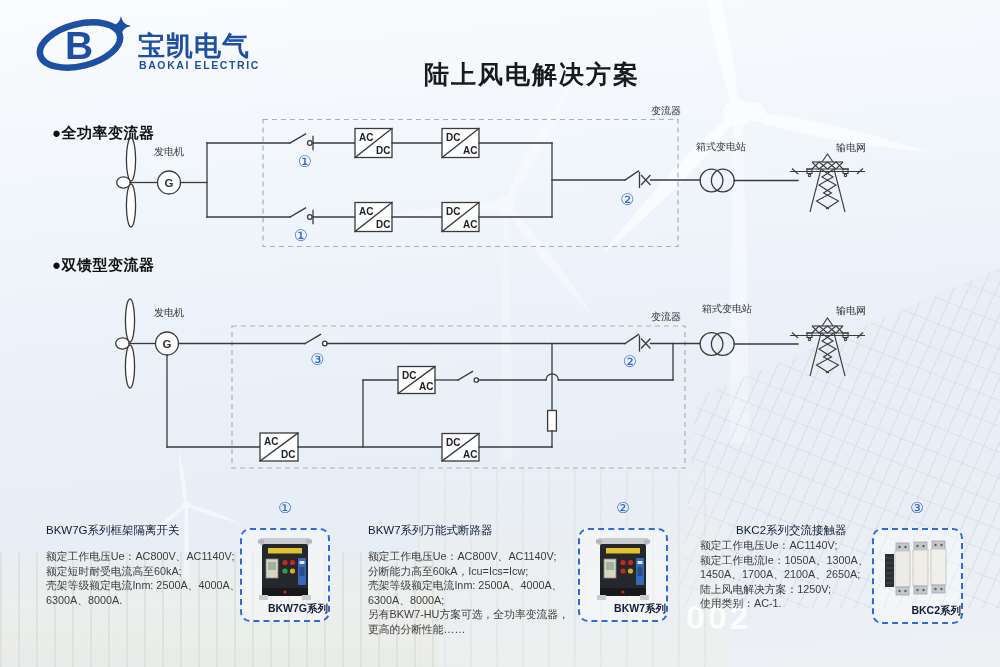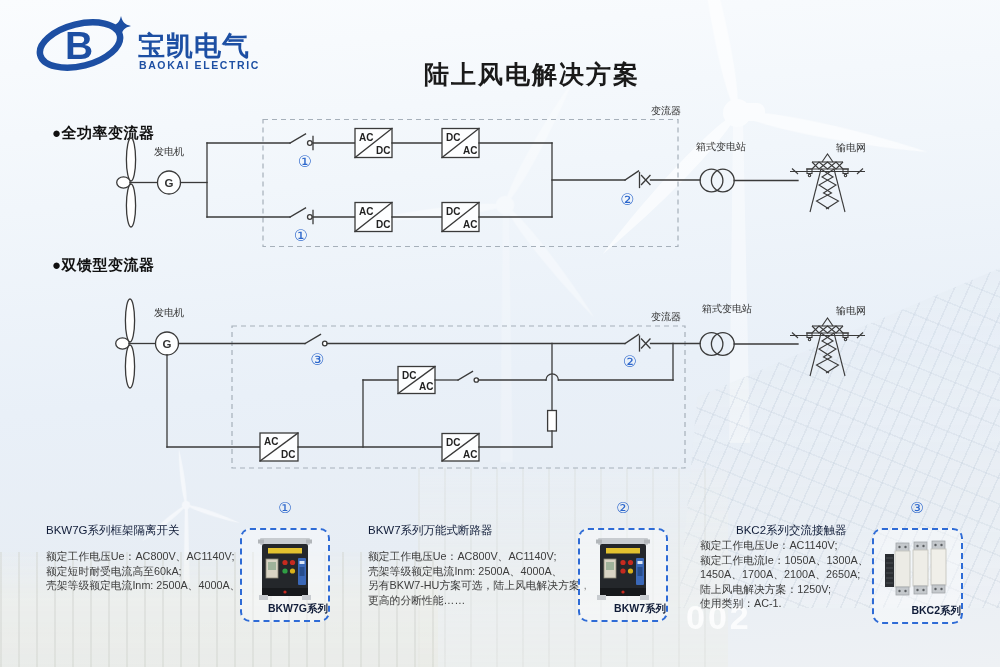--- a/index.html
+++ b/index.html
@@ -311,20 +311,21 @@
       <line x1="552" y1="431" x2="552" y2="447" class="ck"></line>
     </g>
   </svg>
 
   <div>
     <div class="prod-title" style="left:46px;">BKW7G系列框架隔离开关</div>
     <div class="prod-body" style="left:46px;top:549px;">
       <div>额定工作电压Ue：AC800V、AC1140V;</div>
       <div>额定短时耐受电流高至60kA;</div>
       <div>壳架等级额定电流Inm: 2500A、4000A、</div>
+      <div>6300A、8000A.</div>
     </div>
     <div class="prod-num" style="left:240px;">①</div>
     <div class="prod-box" style="left:240px;">
       <svg class="prod-img" width="54" height="64" viewBox="0 0 54 64">
         <rect x="2" y="0" width="50" height="7" rx="1" fill="#c8ccd0"></rect>
         <rect x="0" y="1.5" width="6" height="4" fill="#b2b6ba"></rect>
         <rect x="48" y="1.5" width="6" height="4" fill="#b2b6ba"></rect>
         <rect x="4" y="6" width="46" height="48" rx="2" fill="#24272b"></rect>
         <rect x="10" y="10" width="34" height="5.5" fill="#e3c22f"></rect>
         <rect x="8" y="21" width="12" height="19" fill="#d9d4c4" stroke="#8c8878" stroke-width="0.8"></rect>
@@ -342,22 +343,24 @@
         <rect x="44" y="57" width="9" height="5" fill="#c8ccd0"></rect>
       </svg>
       <div class="prod-img-label">BKW7G系列</div>
     </div>
   </div>
 
   <div>
     <div class="prod-title" style="left:368px;">BKW7系列万能式断路器</div>
     <div class="prod-body" style="left:368px;top:549px;">
       <div>额定工作电压Ue：AC800V、AC1140V;</div>
+      <div>分断能力高至60kA，Icu=Ics=Icw;</div>
       <div>壳架等级额定电流Inm: 2500A、4000A、</div>
-      <div>另有BKW7-HU方案可选，陆上风电解决方案，</div>
+      <div>6300A、8000A;</div>
+      <div>另有BKW7-HU方案可选，全功率变流器，</div>
       <div>更高的分断性能……</div>
     </div>
     <div class="prod-num" style="left:578px;">②</div>
     <div class="prod-box" style="left:578px;">
       <svg class="prod-img" width="54" height="64" viewBox="0 0 54 64">
         <rect x="2" y="0" width="50" height="7" rx="1" fill="#c8ccd0"></rect>
         <rect x="0" y="1.5" width="6" height="4" fill="#b2b6ba"></rect>
         <rect x="48" y="1.5" width="6" height="4" fill="#b2b6ba"></rect>
         <rect x="4" y="6" width="46" height="48" rx="2" fill="#24272b"></rect>
         <rect x="10" y="10" width="34" height="5.5" fill="#e3c22f"></rect>

